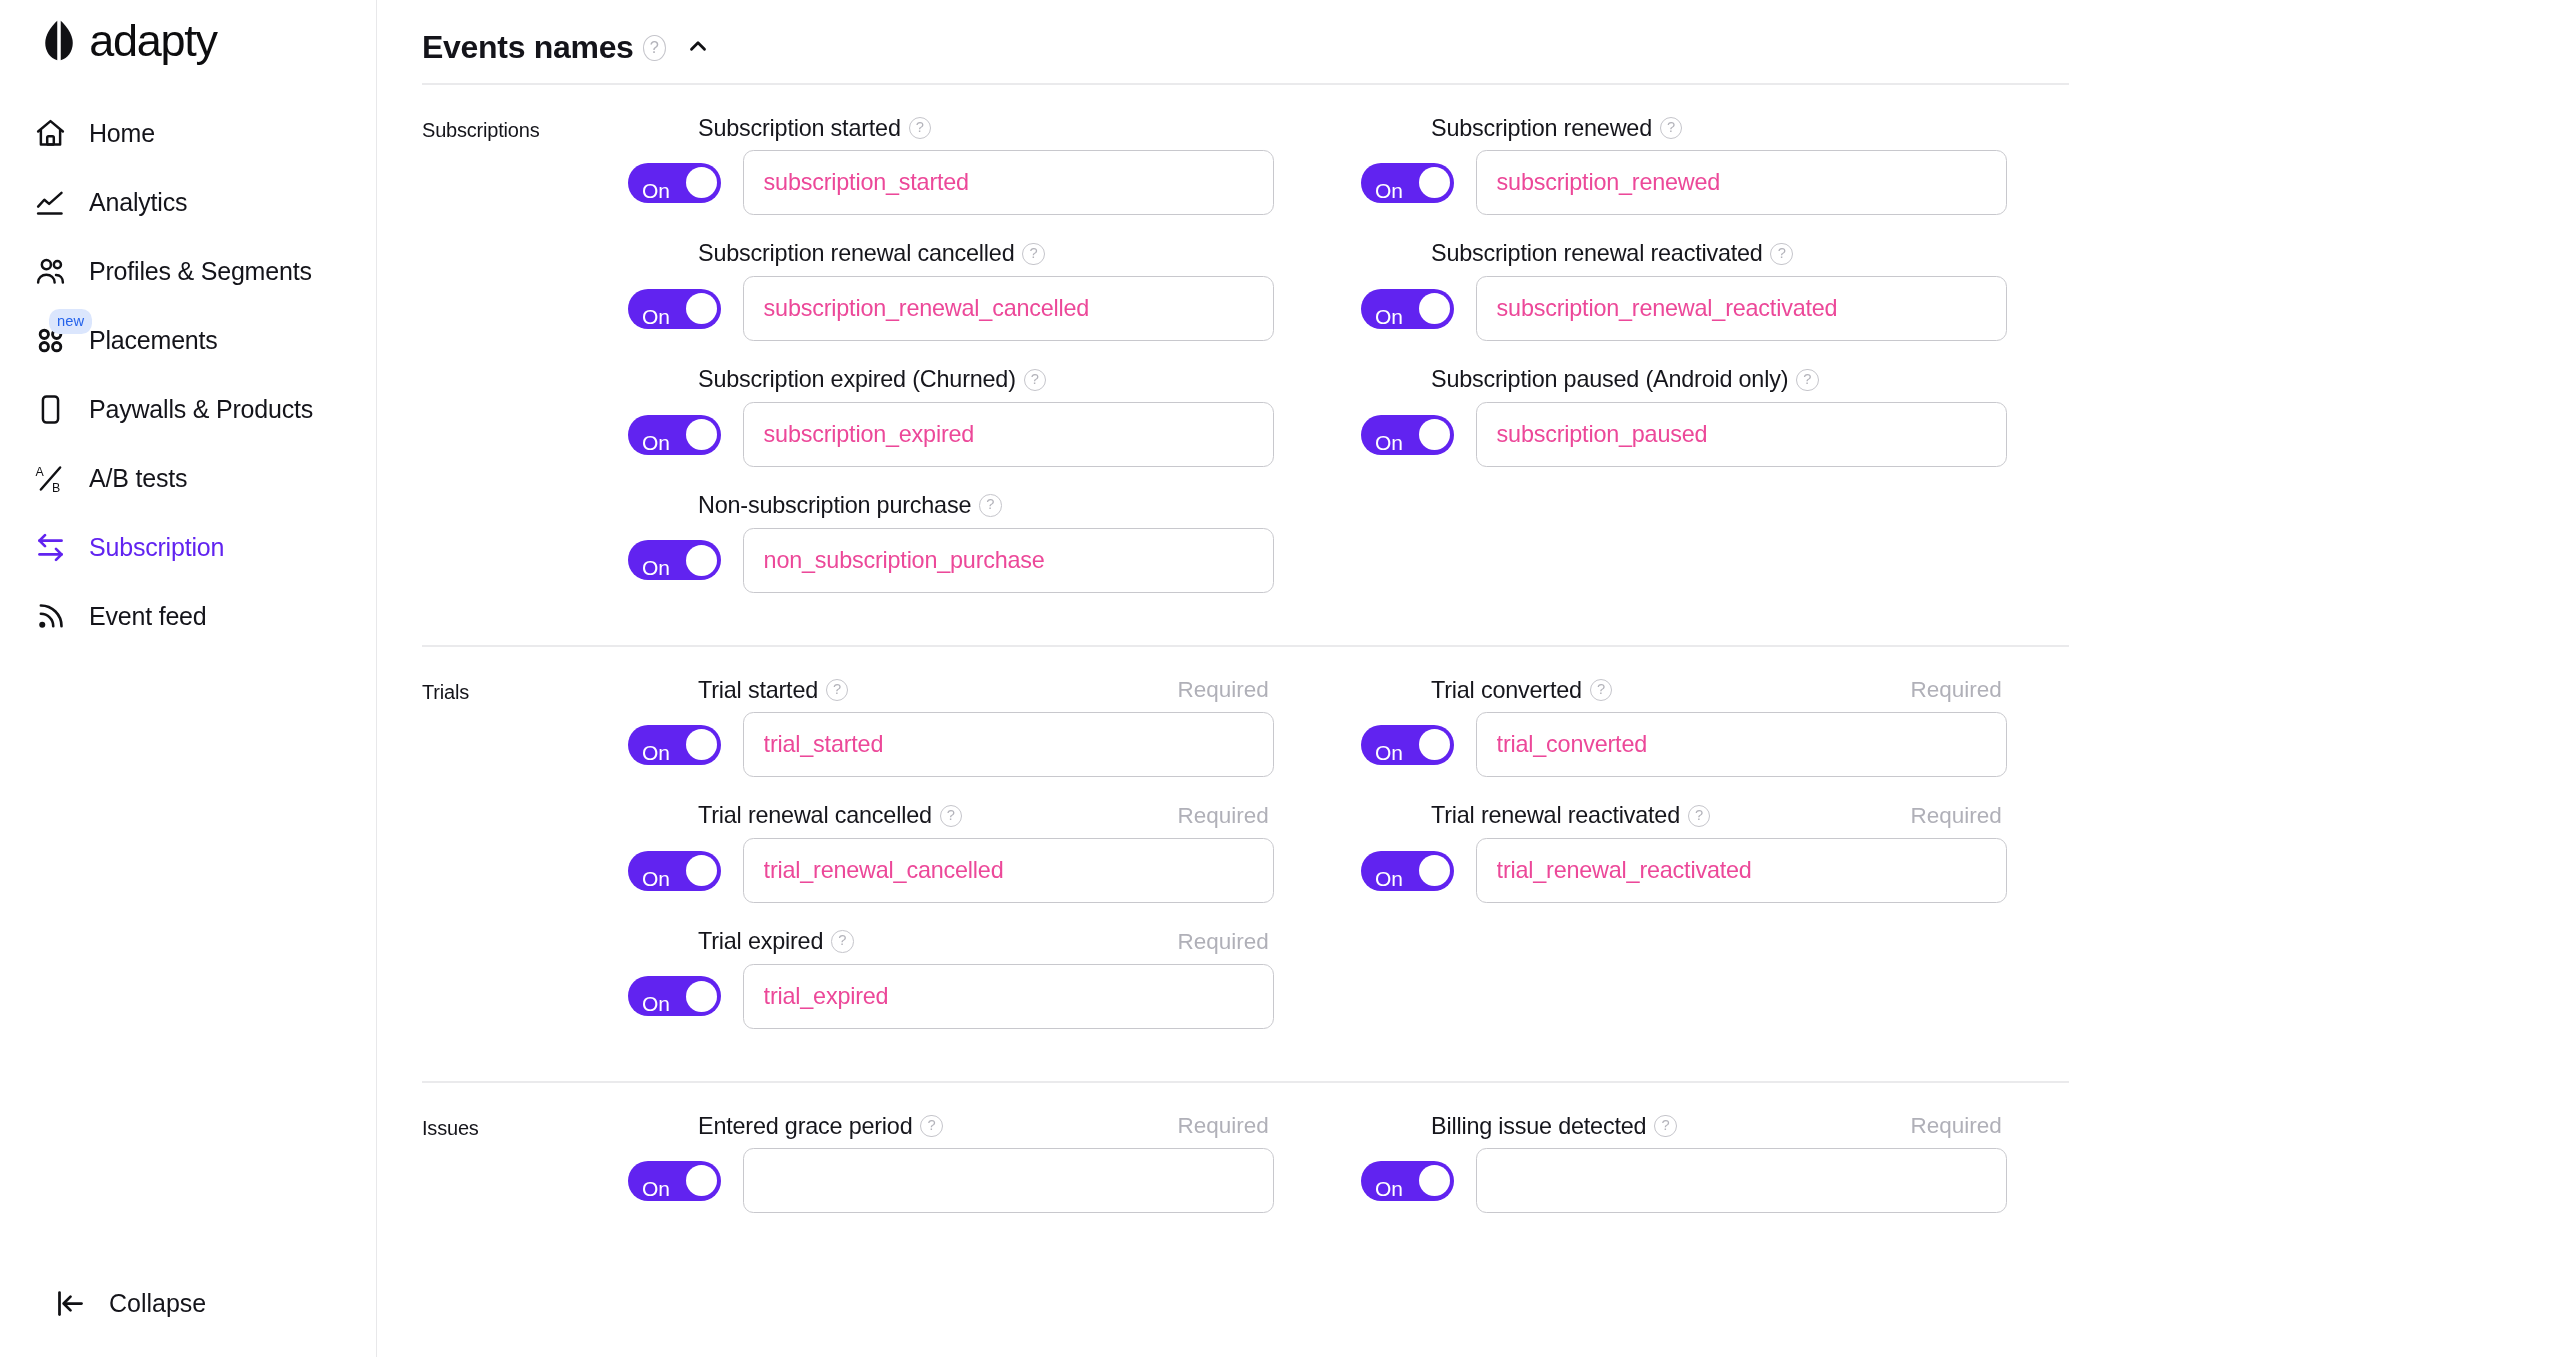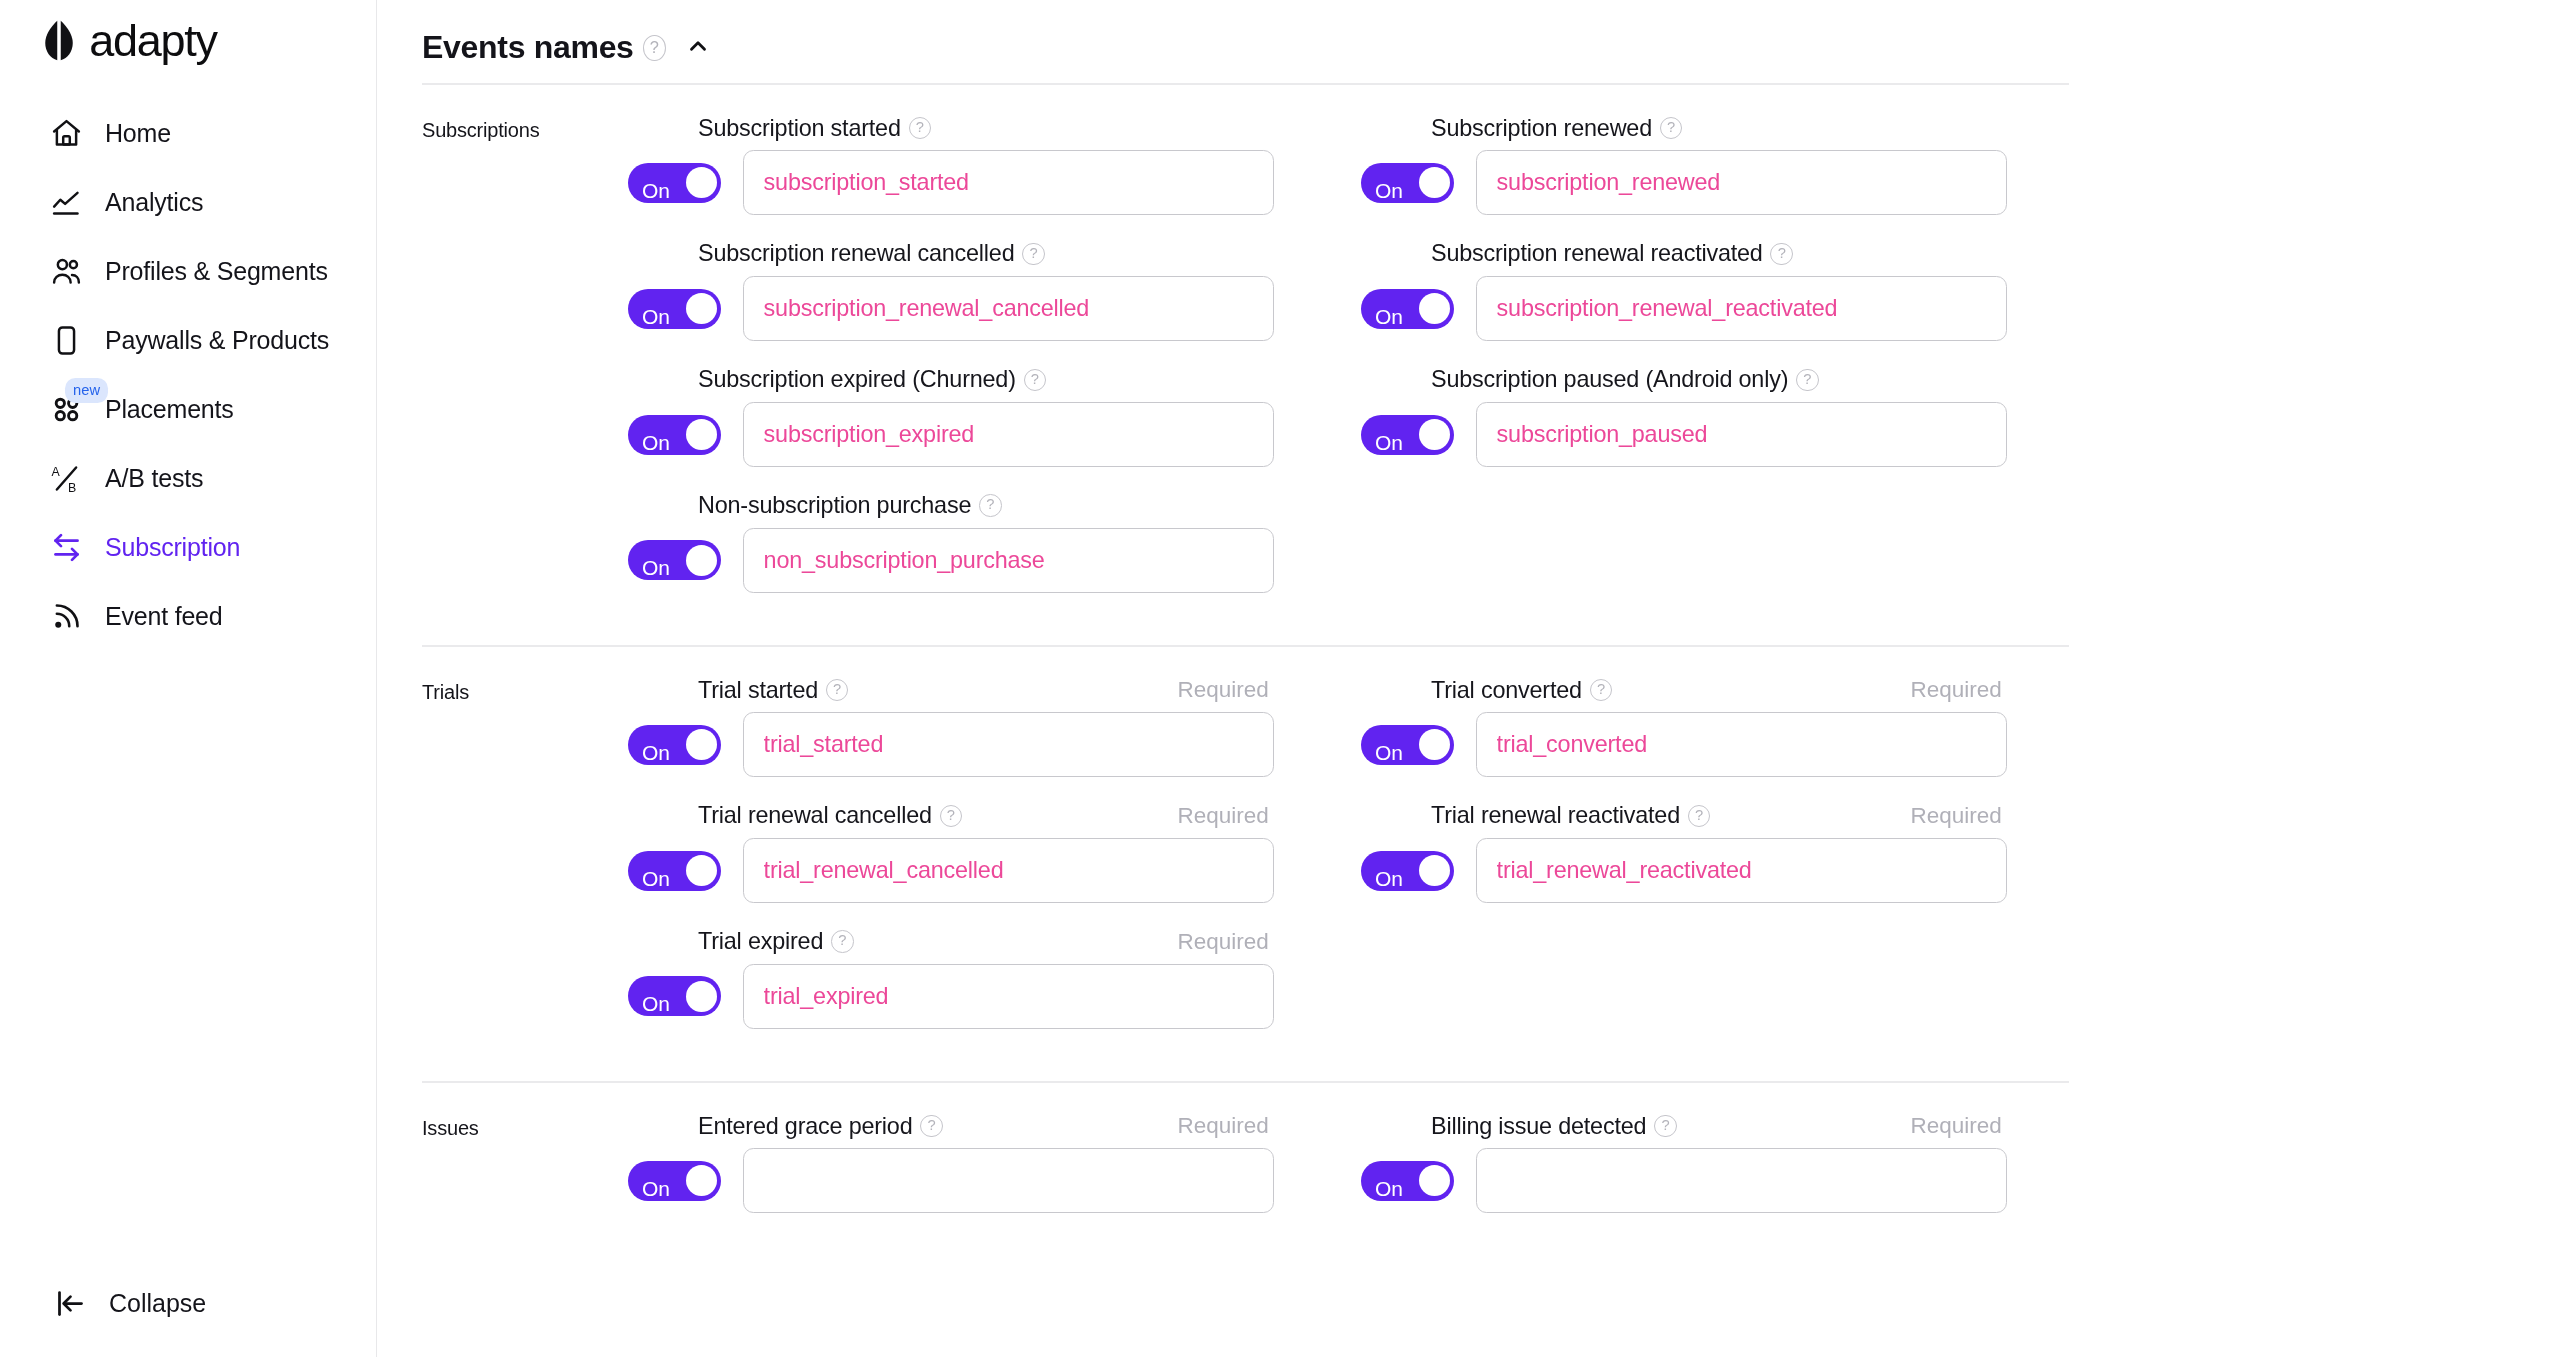--- a/index.html
+++ b/index.html
@@ -26,21 +26,21 @@
   }
   .logo-mark { width: 38px; height: 43px; display:block; }
   .logo-text {
     font-size: 45px; font-weight: 500; letter-spacing: -1.3px;
     color: #0d0d0f; margin-left: 11.3px; line-height: 1;
     font-family: "Liberation Sans", sans-serif;
   }
   .nav { margin-top: 33px; }
   .nav-item {
     display: flex; align-items: center;
-    height: 69px; padding-left: 48px;
+    height: 69px; padding-left: 32px;
     position: relative; cursor: pointer;
   }
   .nav-icon {
     width: 36px; height: 36px; flex: 0 0 36px;
     display: flex; align-items: center; justify-content: center;
     position: relative;
   }
   .nav-label {
     margin-left: 21px; font-size: 25px; color: #14141a;
     letter-spacing: -0.2px; white-space: nowrap;
@@ -184,38 +184,38 @@
               <path d="M3 20c0-3.4 2.7-5.6 6-5.6s6 2.2 6 5.6"></path>
             <circle cx="17" cy="7" r="2.6"></circle>
               <path d="M16 14.6c3 0 5 2 5 5.4"></path>
           </svg>
         </span>
         <span class="nav-label">Profiles &amp; Segments</span>
       </div>
 
       <div class="nav-item">
         <span class="nav-icon">
-          <svg width="33" height="33" viewBox="0 0 24 24" fill="none" stroke="#111114" stroke-width="1.8" stroke-linecap="round" stroke-linejoin="round">
-            <rect x="6.5" y="2.5" width="11" height="19" rx="2.6"></rect>
-          </svg>
-        </span>
-        <span class="nav-label">Paywalls &amp; Products</span>
-      </div>
-
-      <div class="nav-item">
-        <span class="nav-icon">
           <svg width="33" height="33" viewBox="0 0 24 24" fill="none" stroke="#111114" stroke-width="2.1">
             <circle cx="7.5" cy="7.5" r="3"></circle>
               <circle cx="16.5" cy="7.5" r="3"></circle>
             <circle cx="7.5" cy="16.5" r="3"></circle>
               <circle cx="16.5" cy="16.5" r="3"></circle>
           </svg>
           <span class="badge-new">new</span>
         </span>
         <span class="nav-label">Placements</span>
+      </div>
+
+      <div class="nav-item">
+        <span class="nav-icon">
+          <svg width="33" height="33" viewBox="0 0 24 24" fill="none" stroke="#111114" stroke-width="1.8" stroke-linecap="round" stroke-linejoin="round">
+            <rect x="6.5" y="2.5" width="11" height="19" rx="2.6"></rect>
+          </svg>
+        </span>
+        <span class="nav-label">Paywalls &amp; Products</span>
       </div>
 
       <div class="nav-item">
         <span class="nav-icon">
           <svg width="33" height="33" viewBox="0 0 24 24" fill="none" stroke="#111114" stroke-width="1.8" stroke-linecap="round">
             <path d="M19 4 5 20"></path>
             <text x="1" y="10" font-size="9" fill="#111114" stroke="none" font-family="Liberation Sans, sans-serif">A</text>
             <text x="13" y="22" font-size="9" fill="#111114" stroke="none" font-family="Liberation Sans, sans-serif">B</text>
           </svg>
         </span>

